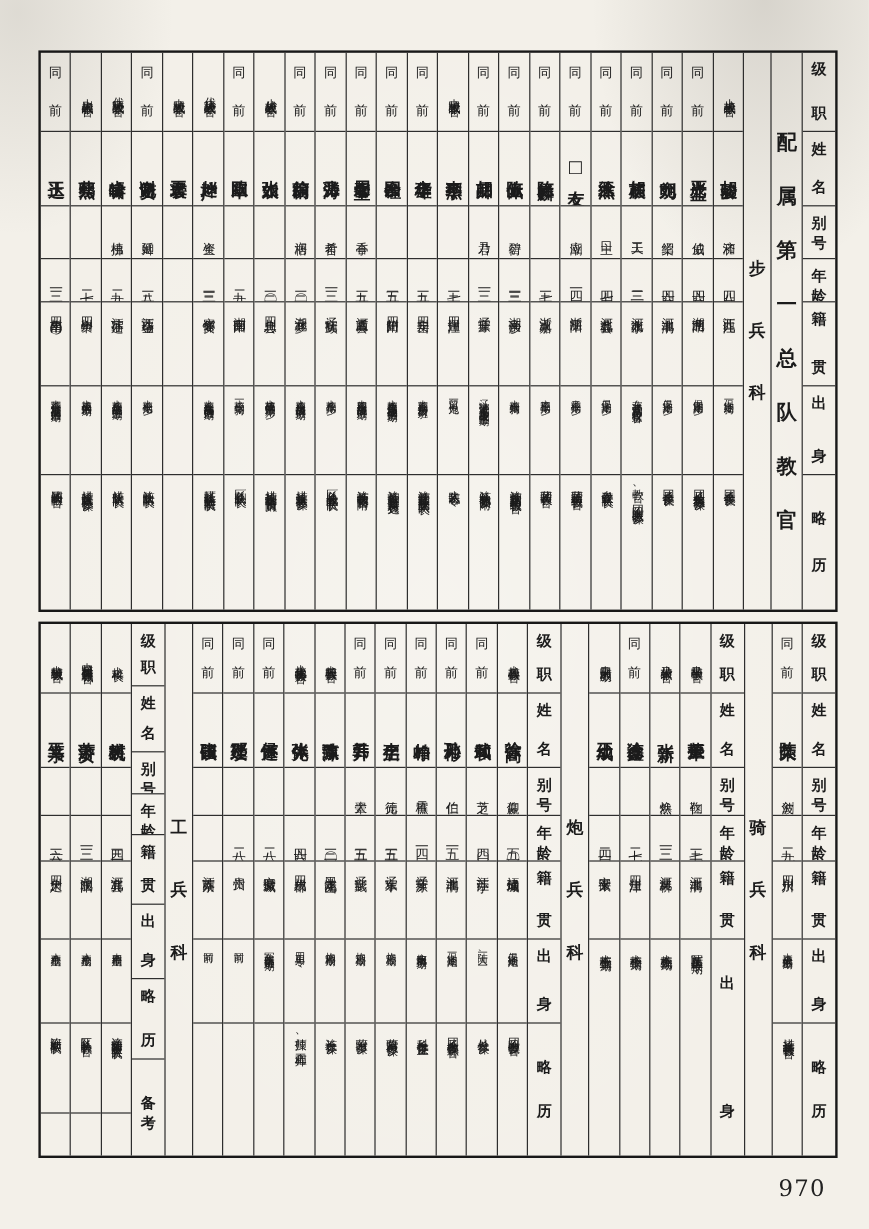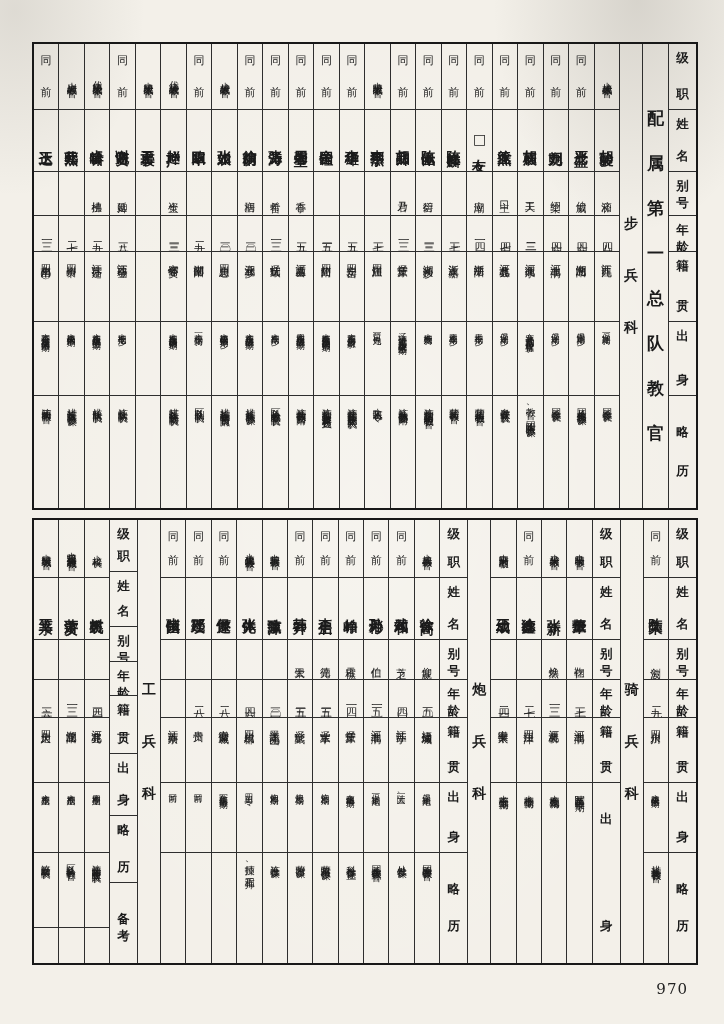--- a/index.html
+++ b/index.html
@@ -61,21 +61,21 @@
   .spread{display:flex;flex-direction:column;justify-content:space-between;align-items:center;height:100%;box-sizing:border-box;}
   .sp-sm{padding:6px 0;}
   .sp-lg{padding:28px 0;}
   .sp-rank{padding:9px 0;font-size:11px;}
   .sp-gap{justify-content:center;gap:34px;padding:0;}
   .title-cell .sp-gap{gap:22px;font-size:17px;font-weight:700;}
   .label-cell .sp-gap{font-size:14px;font-weight:700;}
   .title-cell,.label-cell{border-bottom:none;}
   .page-number{
     position:absolute;top:980px;right:36px;
-    font-size:15px;letter-spacing:1px;color:#222;
+    font-size:19px;letter-spacing:1px;color:#222;
   }
 </style>
 </head>
 <body>
 
 <div class="sheet">
   <div class="rtable top-table" id="top-table">
       <div class="col hdr-col">
         <div class="cell r-rank hdrcell">
           <span class="spread sp-sm">

